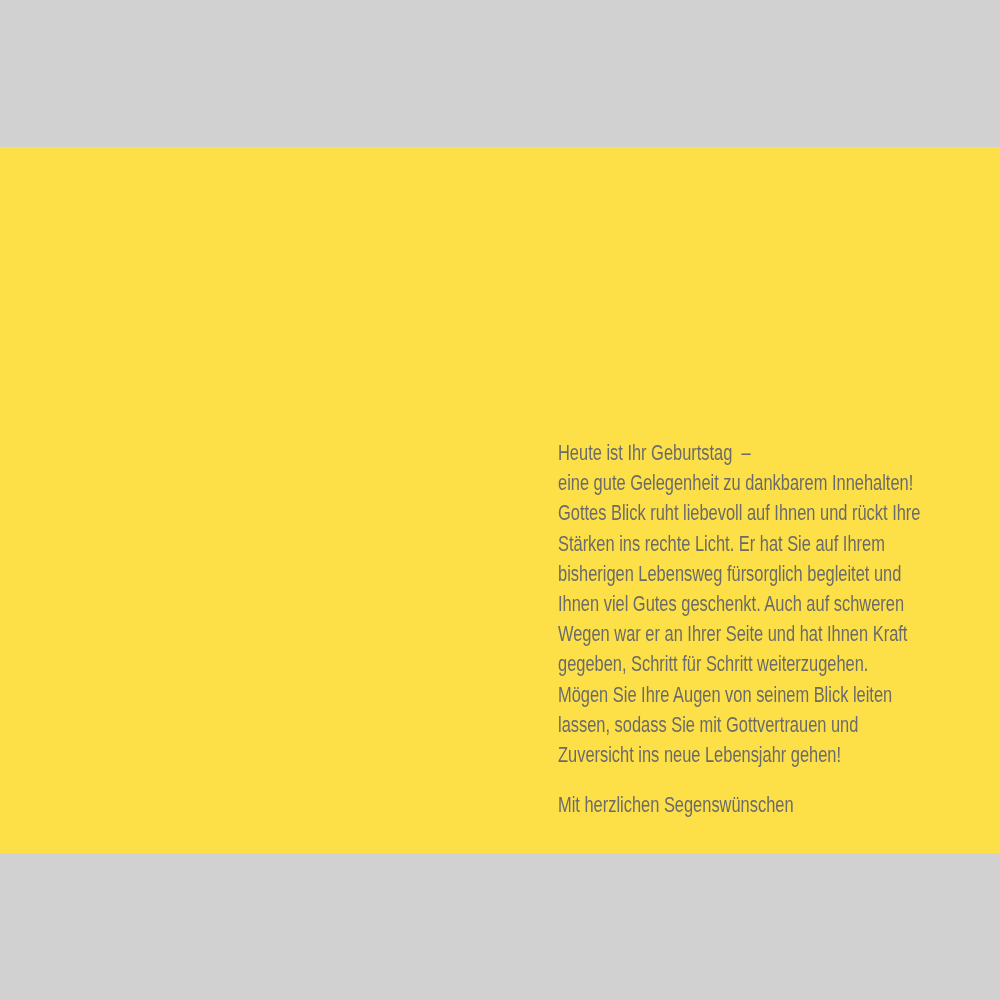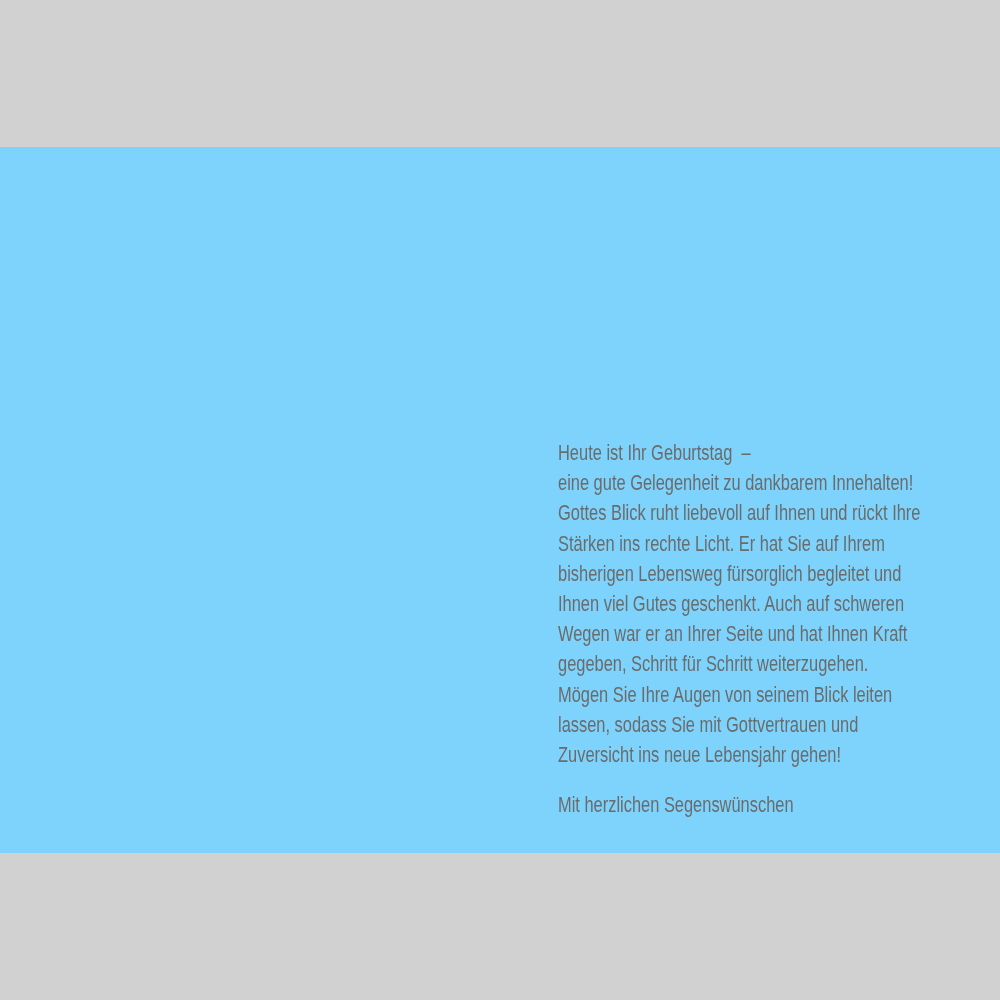--- a/index.html
+++ b/index.html
@@ -27,21 +27,21 @@
   .band-bottom {
     top: 853px;
     height: 147px;
   }
   .card-face {
     position: absolute;
     top: 147px;
     left: 0;
     width: 1000px;
     height: 706px;
-    background: #7dd3fc;
+    background: #fde047;
   }
   .message-block {
     position: absolute;
     left: 558px;
     top: 291px;
     width: 600px;
     transform: scaleX(0.73);
     transform-origin: left top;
     color: #6b6b6b;
     font-size: 22.5px;

